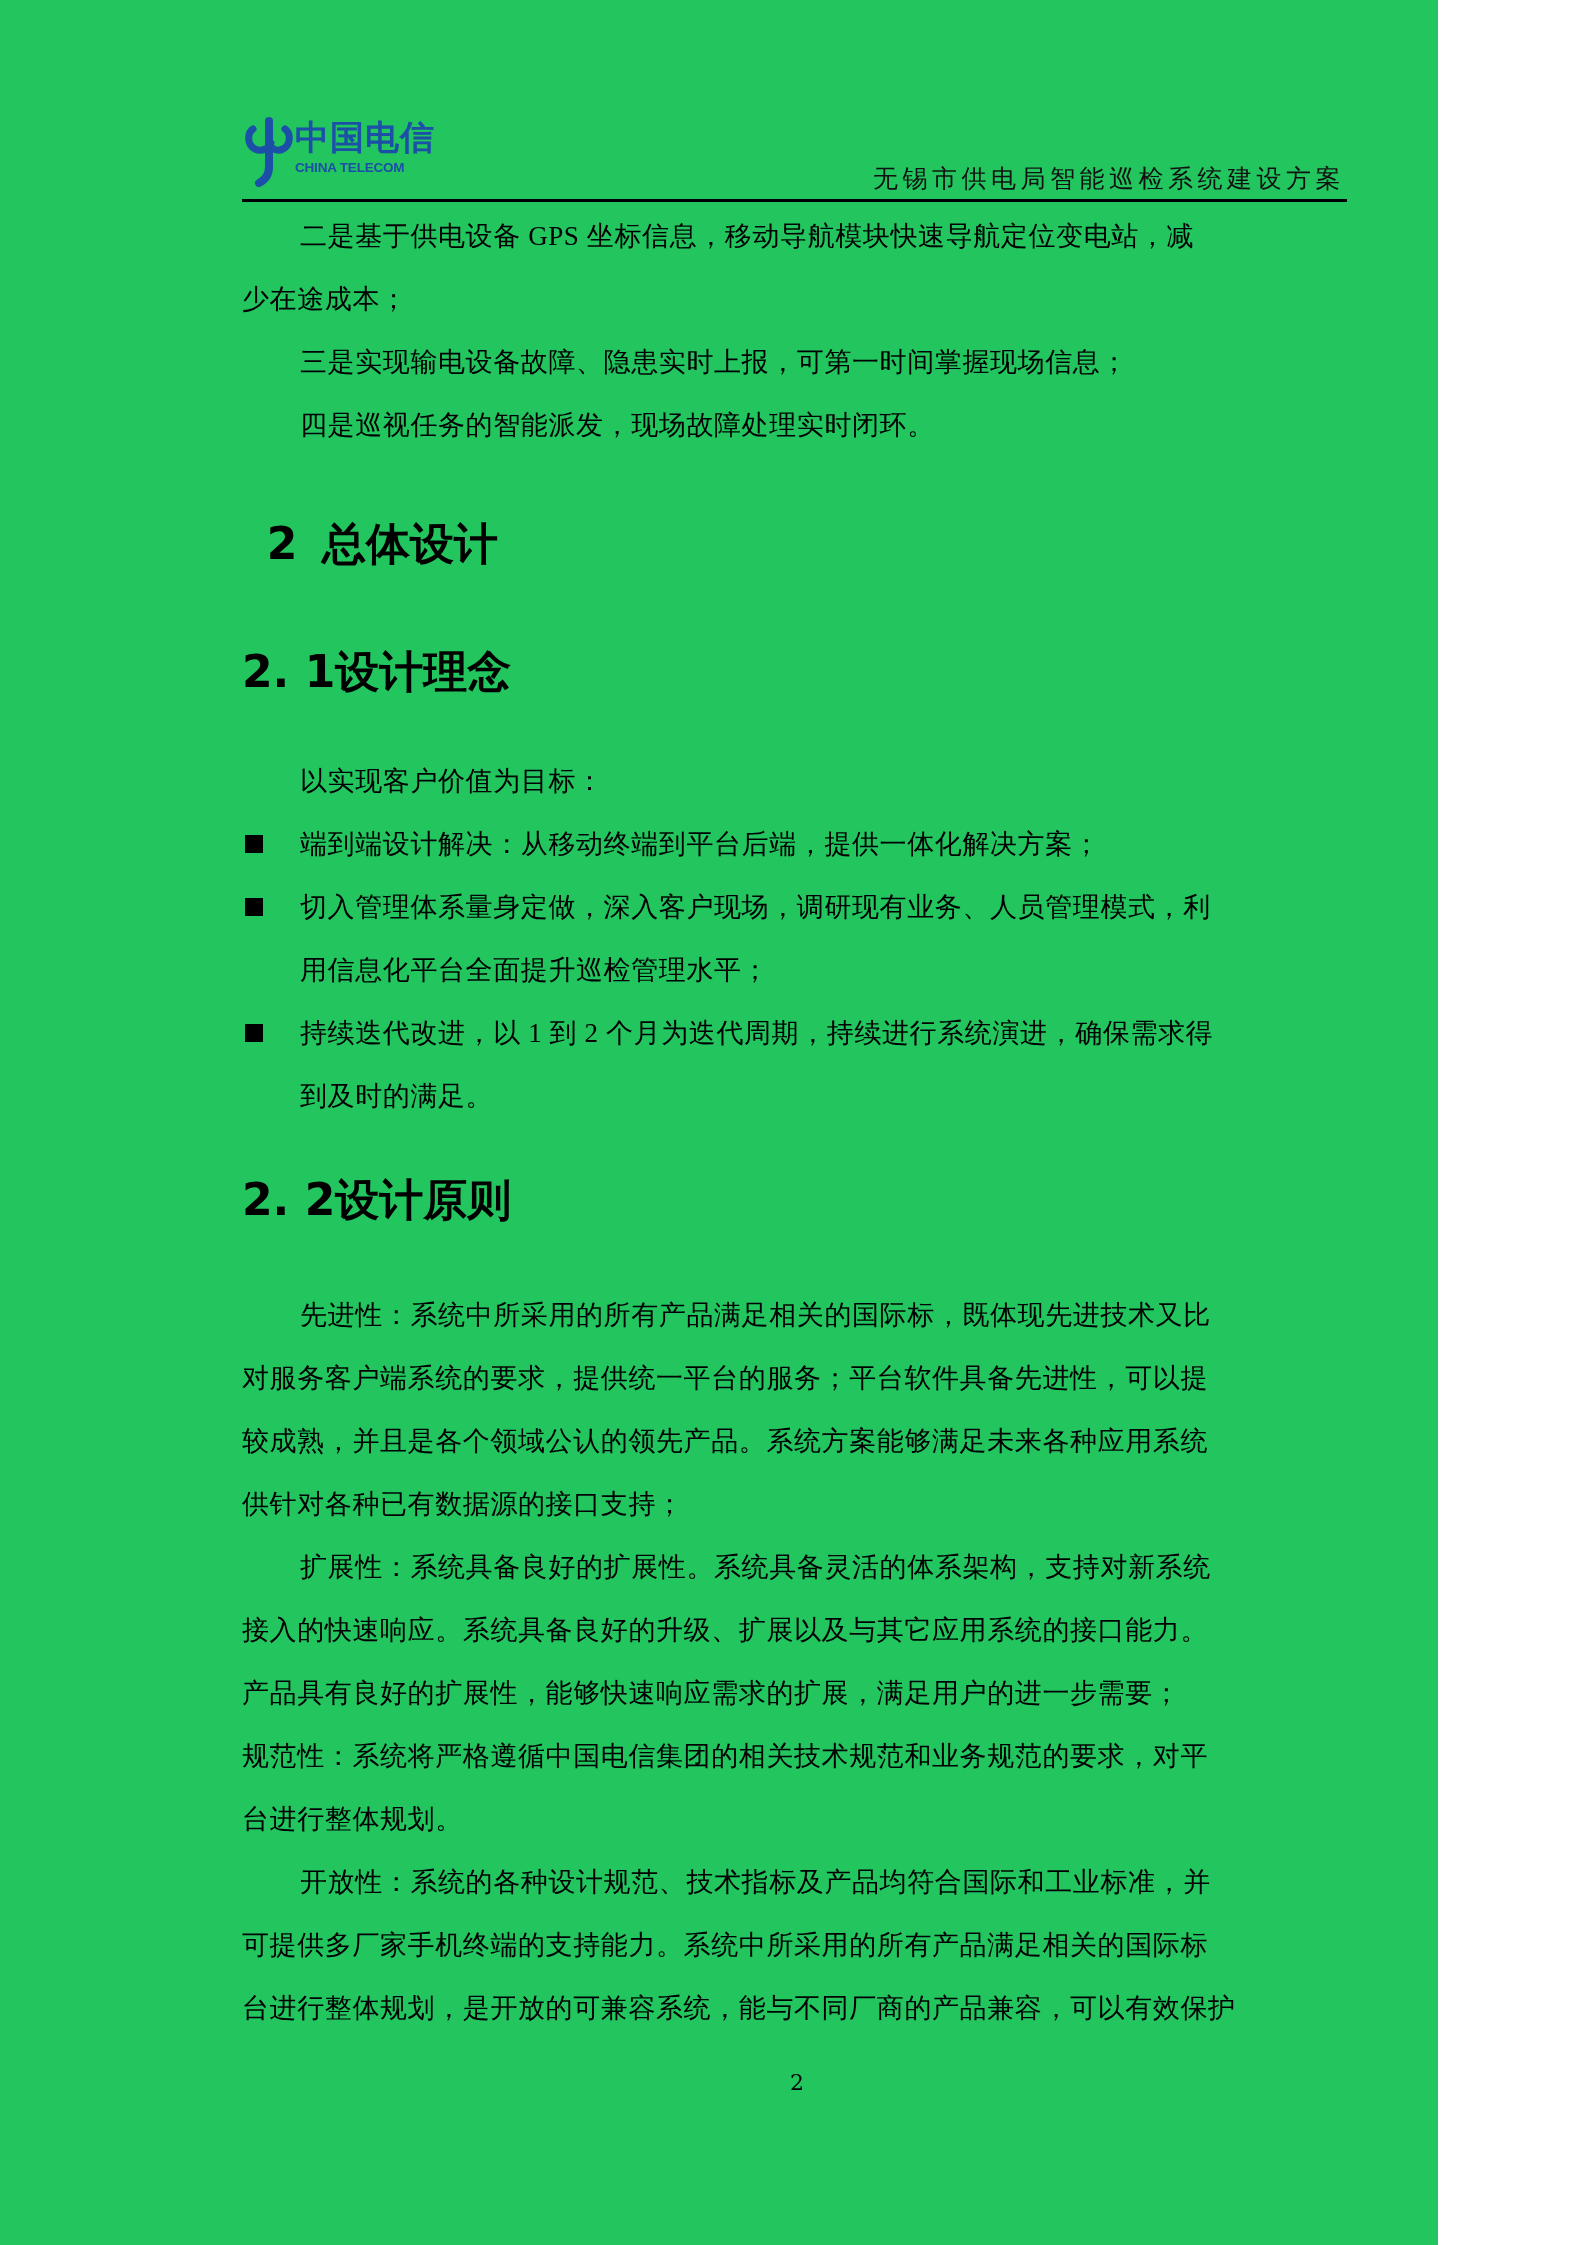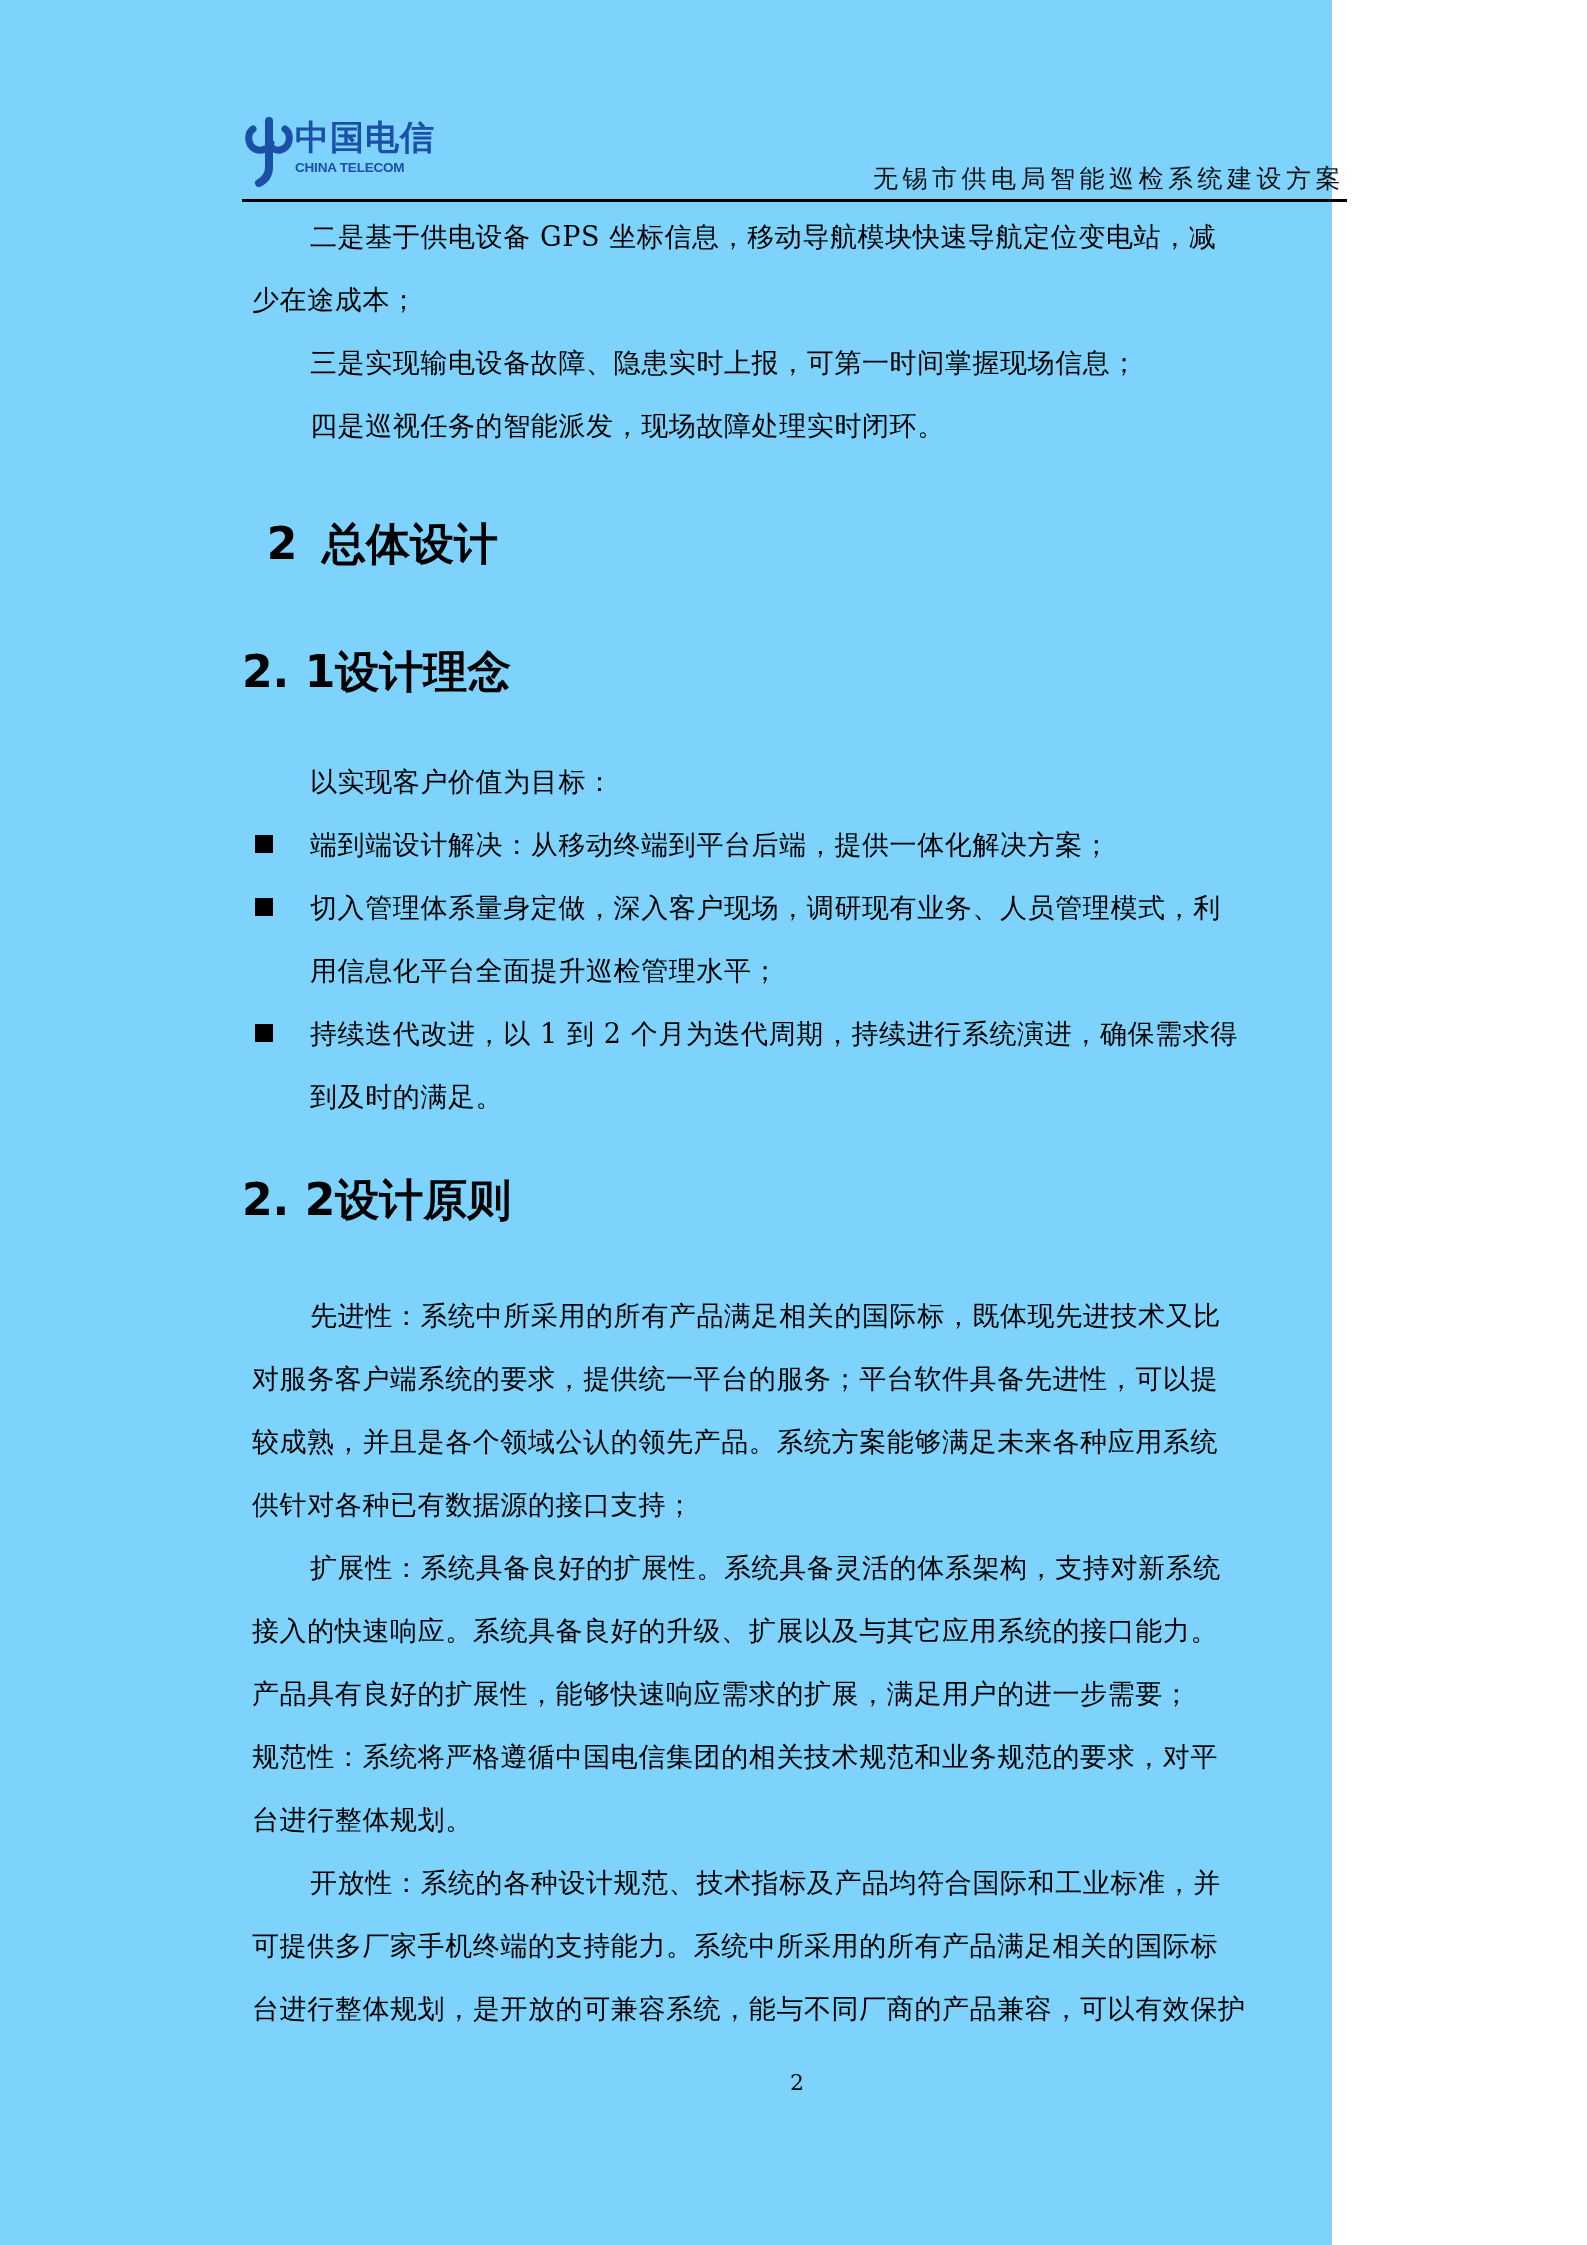--- a/index.html
+++ b/index.html
@@ -1,35 +1,35 @@
 <!DOCTYPE html>
 <html><head>
 <meta charset="utf-8">
 <style>
   html, body { margin: 0; padding: 0; background: #ffffff; }
   body { width: 1587px; height: 2245px; position: relative; overflow: hidden;
          font-family: "DejaVu Serif", "Liberation Serif", serif; color: #000; }
-  .page { position: absolute; left: 0; top: 0; width: 1332px; height: 2245px; background: #7dd3fc; }
+  .page { position: absolute; left: 0; top: 0; width: 1438px; height: 2245px; background: #22c55e; }
 
   .header { position: absolute; left: 242px; top: 112px; width: 1105px; height: 90px; }
   .logo { position: absolute; left: 3px; top: 3px; width: 215px; height: 72px; }
   .logo svg { display: block; }
   .logo-cn { position: absolute; left: 50px; top: 0px; font-family: "DejaVu Sans", "Liberation Sans", sans-serif;
              font-weight: bold; font-size: 34px; color: #1b4fa8; letter-spacing: 1px; line-height: 44px; }
   .logo-en { position: absolute; left: 50px; top: 44px; font-family: "Liberation Sans", "DejaVu Sans", sans-serif;
              font-weight: bold; font-size: 13.5px; color: #1b4fa8; letter-spacing: -0.2px; line-height: 18px; }
   .doc-title { position: absolute; right: 2px; top: 50px; font-family: "DejaVu Sans", "Liberation Sans", sans-serif;
                font-size: 25px; letter-spacing: 4.5px; color: #111; line-height: 34px; white-space: nowrap; margin-left: 24px; }
   .rule { position: absolute; left: 242px; top: 199px; width: 1105px; height: 3px; background: #000; }
   .p { font-size: 27px; line-height: 63px; margin: 0; white-space: nowrap; letter-spacing: 0.6px; }
   .p.indent { padding-left: 58px; }
   .h1 { position: absolute; left: 242px; font-family: "DejaVu Sans", "Liberation Sans", sans-serif;
         font-weight: bold; font-size: 44px; line-height: 60px; margin: 0; white-space: nowrap; text-align: center; }
   .h1 .num { display: inline-block; width: 80px; }
-  .block { position: absolute; left: 252px; width: 1110px; }
+  .block { position: absolute; left: 242px; width: 1110px; font-family: Liberation Serif, serif; }
   .bullet-row { position: relative; }
   .bullet { position: absolute; left: 3px; top: 22px; width: 18px; height: 18px; background: #000; }
   .bullet-text { padding-left: 58px; }
   .pagenum { position: absolute; left: 790px; top: 2068px; font-size: 22px; line-height: 30px; }
 </style>
 </head>
 <body>
 
 <div class="page">
 

